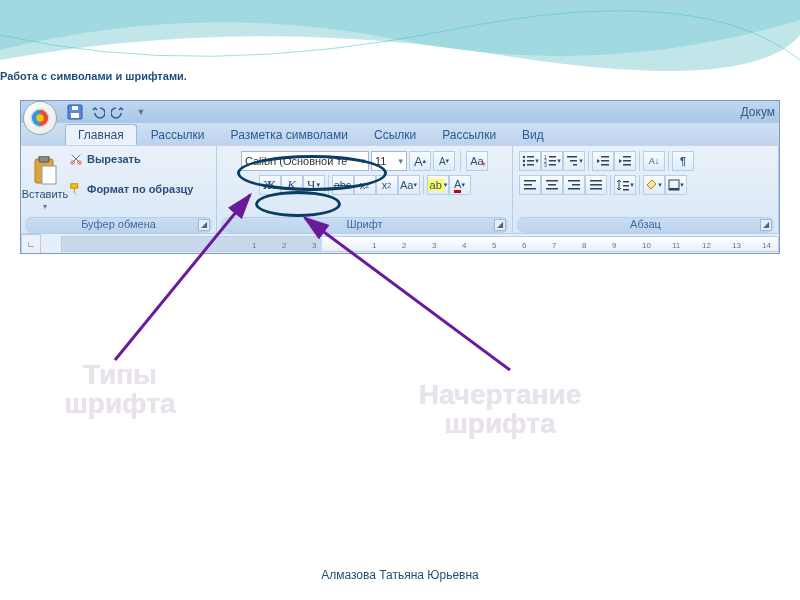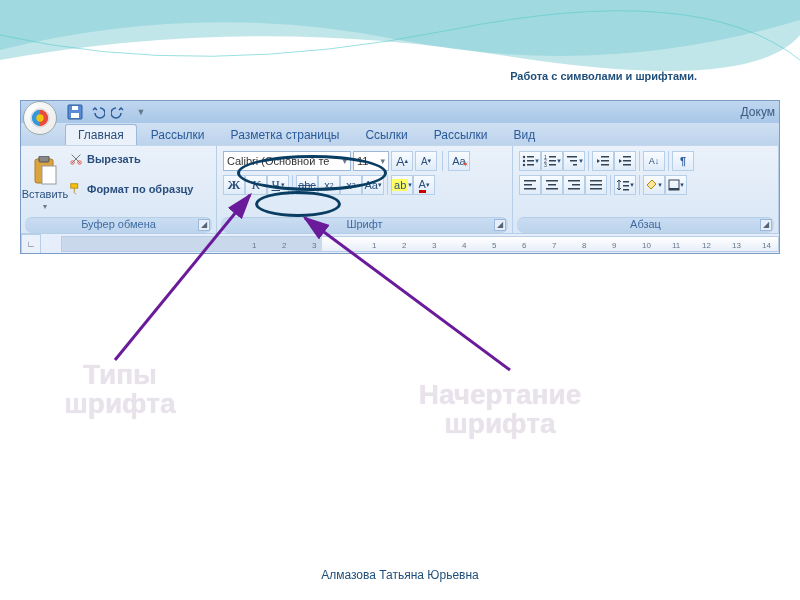--- a/index.html
+++ b/index.html
@@ -7,21 +7,21 @@
     width: 800px; height: 600px;
     font-family: "Segoe UI", Tahoma, sans-serif;
     background: #fff;
     position: relative;
     overflow: hidden;
   }
   
   .wave { position: absolute; top: 0; left: 0; width: 800px; height: 90px; z-index: 0; pointer-events: none; }
   .slide-title {
     position: absolute; top: 70px; left: 0; width: 697px;
-    text-align: right; color: #1f4e79; font-size: 11px; font-weight: bold;
+    text-align: left; color: #1f4e79; font-size: 11px; font-weight: bold;
   }
   .ribbon-wrap {
     position: absolute; top: 100px; left: 20px; width: 760px;
     border: 1px solid #7a9cc6;
     background: #cfe0f2;
     font-size: 11px;
     overflow: hidden;
   }
   
   .title-bar { height: 22px; background: linear-gradient(#bfd6ef,#a9c7e8); display: flex; align-items: center; }
@@ -41,21 +41,21 @@
   .group-label { height:16px; text-align:center; color:#3e6aa0; background: linear-gradient(#c9ddf2,#bcd3ec); border-top:1px solid #b7cee8; font-size:11px; position:relative;border-radius:7px; }
   .group-label .launcher { position:absolute; right:2px; top:1px; width:12px;height:12px; border:1px solid #9db9d9; background:#e6eefb; font-size:8px; line-height:10px; text-align:center; color:#567; }
   
   .paste-btn { width:40px; display:flex; flex-direction:column; align-items:center; justify-content:center; gap:2px; border:1px solid transparent; }
   .paste-btn .paste-icon { width:26px;height:30px; }
   .paste-btn span { font-size:11px; color:#2b4f7d; }
   .clip-small { display:flex; flex-direction:column; gap:10px; margin-left:4px;font-weight:bold; }
   .clip-row { display:flex; align-items:center; gap:4px; height:20px; color:#2b4f7d; }
   .clip-row svg { width:14px;height:14px; }
   
-  .font-group .group-body { flex-direction:column; gap:4px; padding:2px; }
+  .font-group .group-body { flex-direction:column; gap:4px; padding:2px;align-items:center; }
   .font-row1 { display:flex; gap:2px; align-items:center; }
   .combo { height:20px; background:#fff; border:1px solid #9db9d9; display:flex; align-items:center; padding:0 3px; font-size:11px; color:#333; }
   .combo.font { width:128px; overflow:hidden; white-space:nowrap; }
   .combo.size { width:36px; }
   .combo .dd { margin-left:auto; color:#678; font-size:9px; }
   .tiny-btn { width:22px; height:20px; border:1px solid #b7cee8; background:linear-gradient(#f8fbff,#e0ecf9); display:flex;align-items:center;justify-content:center; color:#2b4f7d; font-size:11px; }
   .font-row2 { display:flex; gap:0px; align-items:center; }
   .font-row2 .tiny-btn { border-radius:0; }
   .bold { font-weight:bold; font-family:"Times New Roman",serif; font-size:13px;}
   .italic { font-style:italic; font-family:"Times New Roman",serif; font-size:13px;}
@@ -119,21 +119,21 @@
           </svg>
         </div>
       <div class="qat-btn" style="font-size:9px;color:#678;">▼</div>
     </div>
     <div class="doc-title">Докум</div>
   </div>
 
   <div class="tabs">
     <div class="tab active">Главная</div>
     <div class="tab">Рассылки</div>
-    <div class="tab">Разметка страницы</div>
+    <div class="tab">Разметка символами</div>
     <div class="tab">Ссылки</div>
     <div class="tab">Рассылки</div>
     <div class="tab">Вид</div>
   </div>
 
   <div class="ribbon">
 
     <div class="group" style="width:196px;">
       <div class="group-body">
         <div class="paste-btn">

